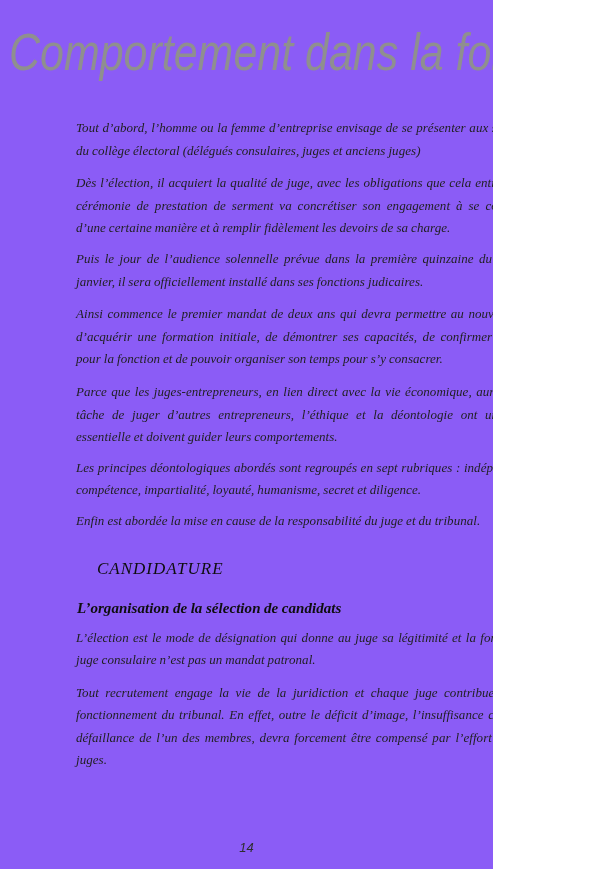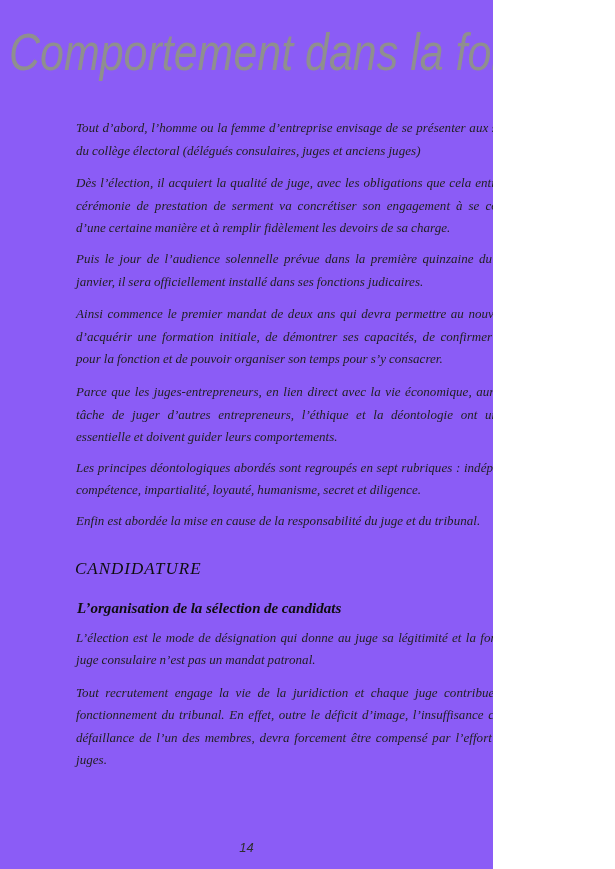--- a/index.html
+++ b/index.html
@@ -36,21 +36,21 @@
     text-align: justify;
     font-size: 13px;
     line-height: 22.6px;
     color: #1f1f1f;
     letter-spacing: 0.05px;
     word-spacing: -0.3px;
   }
   .body-col p { margin: 8px; }
   .body-col p.sp { margin-top: 10px; }
   .section-heading {
-    margin: 24px 0 0 7px;
+    margin: 24px 0 0 29px;
     font-size: 17px;
     font-weight: 400;
     letter-spacing: 1px;
     color: #0e0e0e;
     text-align: left;
     line-height: 23px;
   }
   .subsection-heading {
     margin: 17px 0 5px 9px;
     font-size: 15px;

